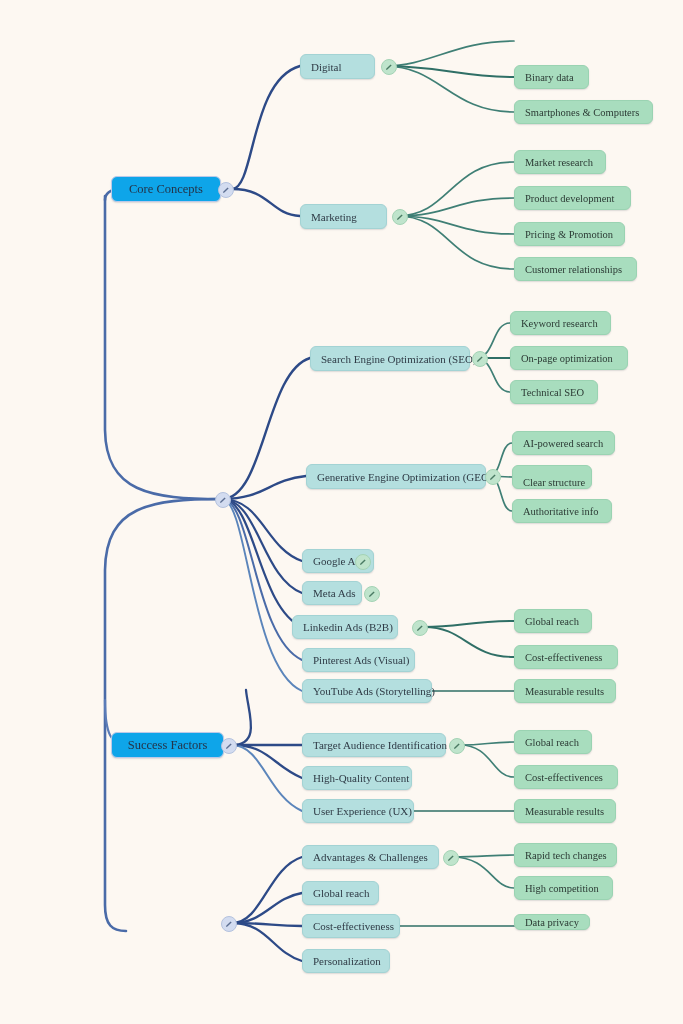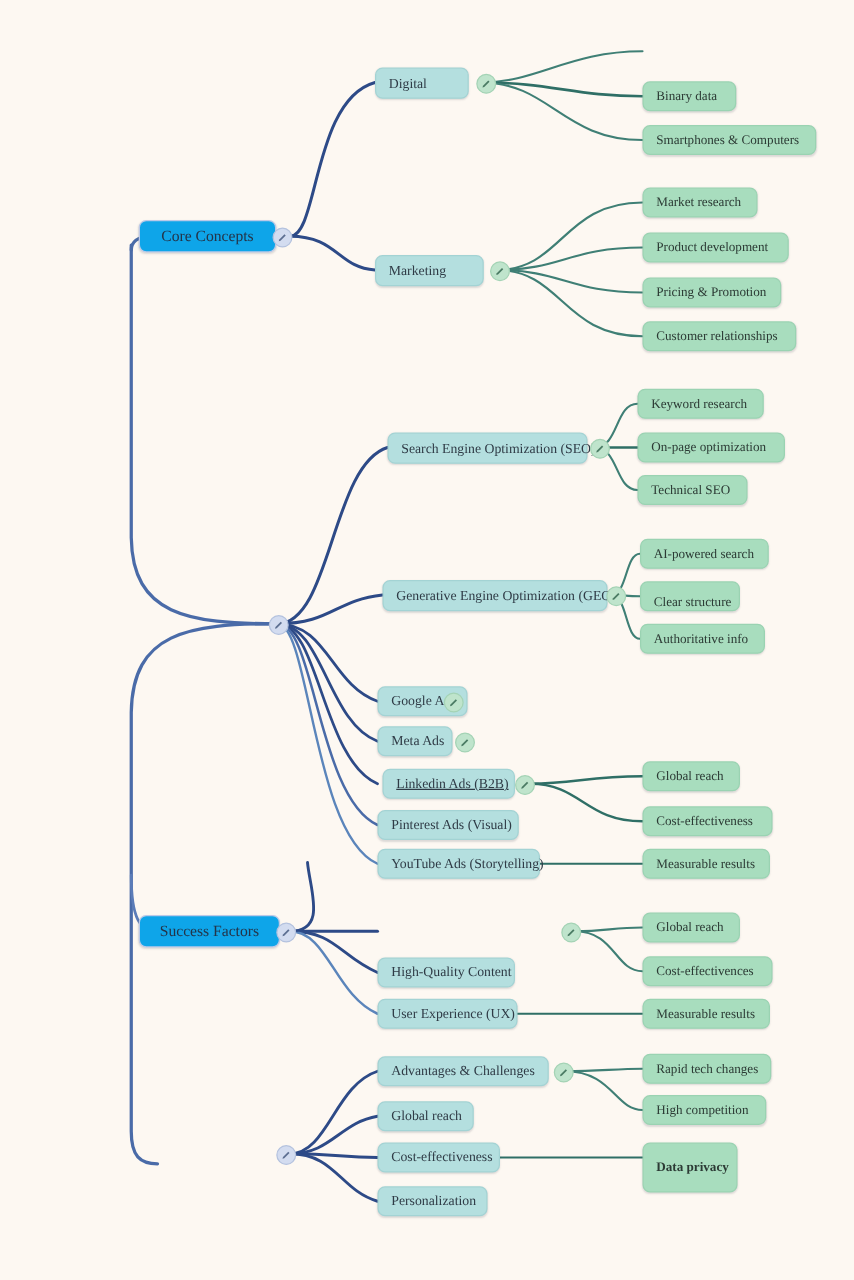--- a/index.html
+++ b/index.html
@@ -270,21 +270,21 @@
 
   <div class="node lvl2" style="left:302px; top:581px; width:60px; height:24px;">
     <span>Meta Ads</span>
   </div>
   <div class="badge green" style="left:364px; top:586px;">
     <svg width="8" height="8" viewBox="0 0 8 8">
         <path d="M1 7 L2.4 6.6 L6.6 2.4 L5.6 1.4 L1.4 5.6 Z" fill="#4a7a63"></path>
       </svg>
   </div>
 
-  <div class="node lvl2" style="left:306px; top:615px; width:106px; height:24px;text-decoration:underline;">
+  <div class="node lvl2" style="left:292px; top:615px; width:106px; height:24px;">
     <span>Linkedin Ads (B2B)</span>
   </div>
   <div class="badge green" style="left:412px; top:620px;">
     <svg width="8" height="8" viewBox="0 0 8 8">
         <path d="M1 7 L2.4 6.6 L6.6 2.4 L5.6 1.4 L1.4 5.6 Z" fill="#4a7a63"></path>
       </svg>
   </div>
   <div class="node lvl3" style="left:514px; top:609px; width:78px; height:24px;">
     <span>Global reach</span>
   </div>
@@ -296,20 +296,23 @@
     <span>Pinterest Ads (Visual)</span>
   </div>
 
   <div class="node lvl2" style="left:302px; top:679px; width:130px; height:24px;">
     <span>YouTube Ads (Storytelling)</span>
   </div>
   <div class="node lvl3" style="left:514px; top:679px; width:102px; height:24px;">
     <span>Measurable results</span>
   </div>
 
+  <div class="node lvl2" style="left:302px; top:733px; width:144px; height:24px;">
+    <span>Target Audience Identification</span>
+  </div>
   <div class="badge green" style="left:449px; top:738px;">
     <svg width="8" height="8" viewBox="0 0 8 8">
         <path d="M1 7 L2.4 6.6 L6.6 2.4 L5.6 1.4 L1.4 5.6 Z" fill="#4a7a63"></path>
       </svg>
   </div>
   <div class="node lvl3" style="left:514px; top:730px; width:78px; height:24px;">
     <span>Global reach</span>
   </div>
   <div class="node lvl3" style="left:514px; top:765px; width:104px; height:24px;">
     <span>Cost-effectivences</span>
@@ -341,21 +344,21 @@
     <span>High competition</span>
   </div>
 
   <div class="node lvl2" style="left:302px; top:881px; width:77px; height:24px;">
     <span>Global reach</span>
   </div>
 
   <div class="node lvl2" style="left:302px; top:914px; width:98px; height:24px;">
     <span>Cost-effectiveness</span>
   </div>
-  <div class="node lvl3" style="left:514px; top:914px; width:76px; height:40px;font-weight:bold;">
+  <div class="node lvl3" style="left:514px; top:914px; width:76px; height:16px;">
     <span>Data privacy</span>
   </div>
 
   <div class="node lvl2" style="left:302px; top:949px; width:88px; height:24px;">
     <span>Personalization</span>
   </div>
 
 </div>
 
 </body></html>

